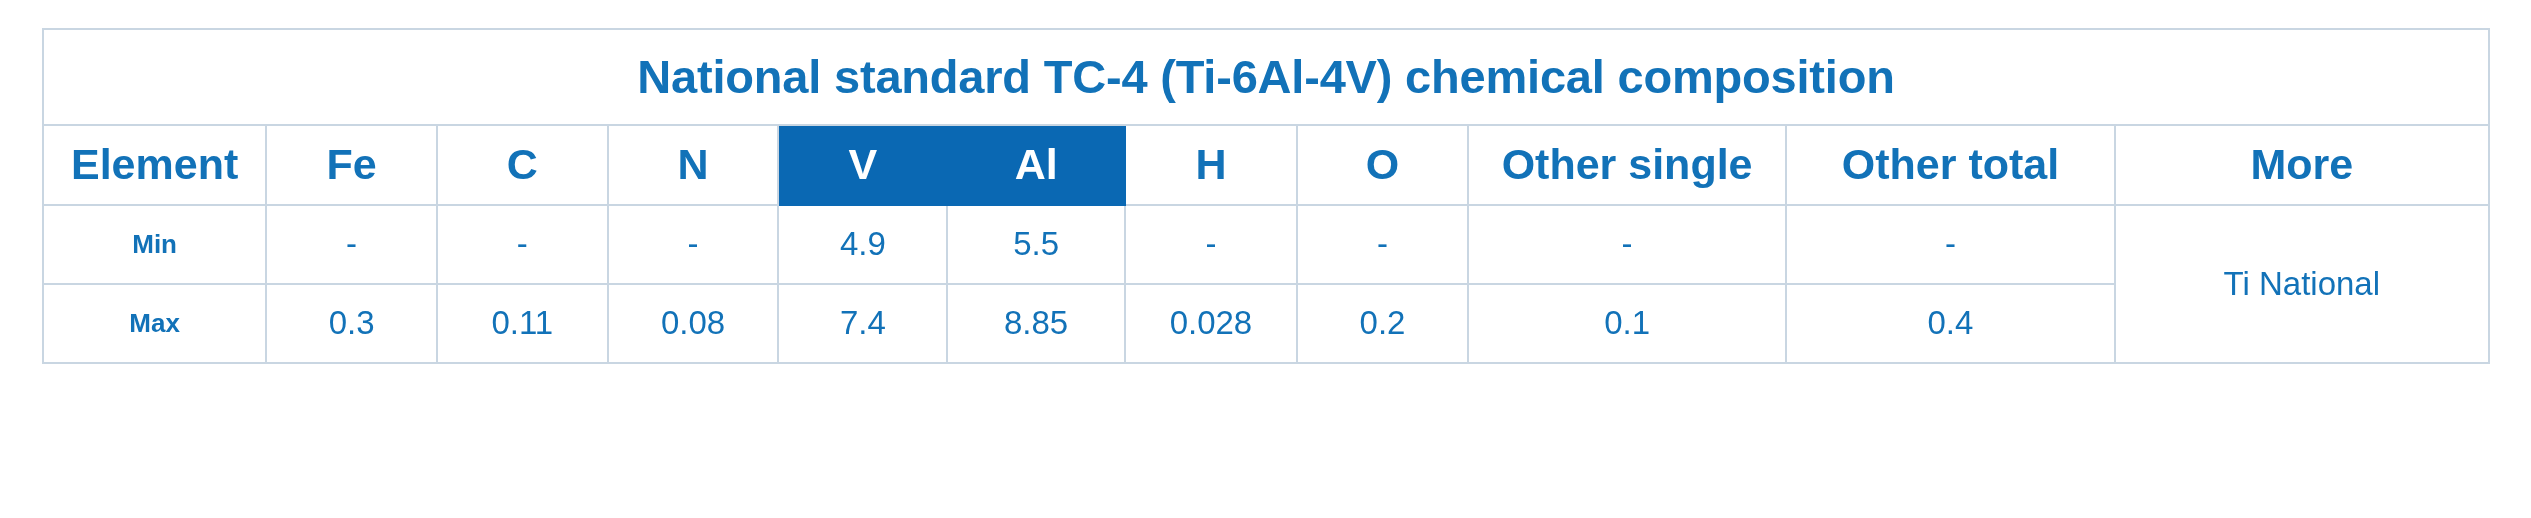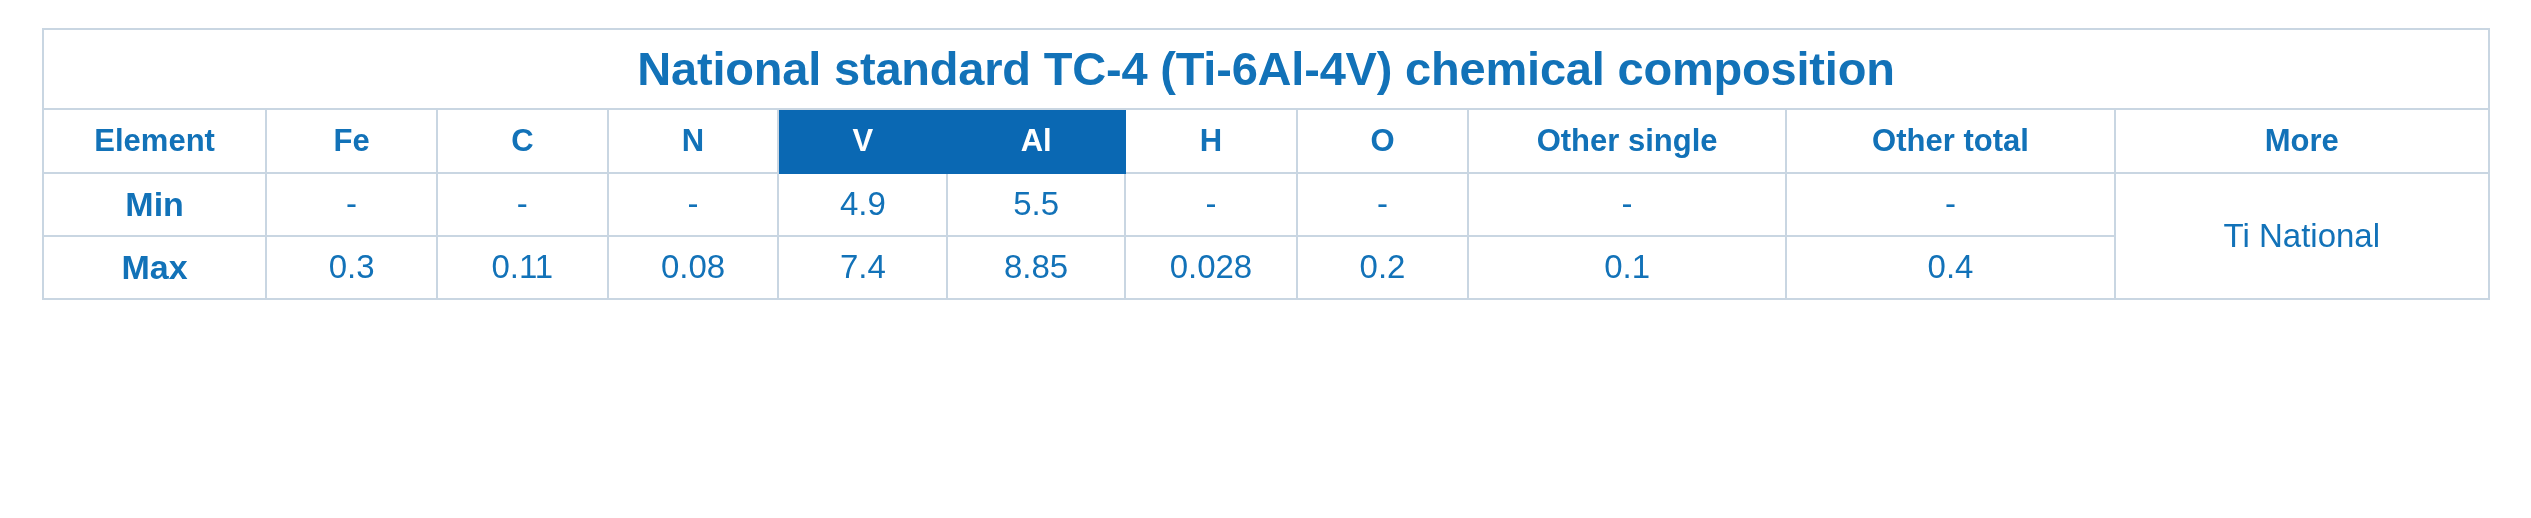--- a/index.html
+++ b/index.html
@@ -29,58 +29,58 @@
     background: #ffffff;
   }
 
   table.comp-table td,
   table.comp-table th {
     border: 2px solid #c9d6e2;
     text-align: center;
     vertical-align: middle;
     color: #1272b8;
     background: #ffffff;
-    padding: 0;
+    padding: 8px;
     line-height: 1.05;
   }
 
   
   .title-cell {
     height: 78px;
     font-size: 47px;
     font-weight: bold;
     color: #1272b8;
     letter-spacing: -0.2px;
     white-space: nowrap;
   }
 
   
   .head-row td {
     height: 62px;
-    font-size: 31px;
+    font-size: 43px;
     font-weight: bold;
     white-space: nowrap;
   }
 
   .head-row td.hl {
     background: #0a68b3;
     color: #ffffff;
     border-color: #0a68b3;
   }
 
   
   .data-row td {
     height: 61px;
     font-size: 33px;
     font-weight: normal;
   }
 
   .data-row td.rowlabel {
     font-weight: bold;
-    font-size: 34px;
+    font-size: 26px;
   }
 
   .data-row td.more-cell {
     font-size: 33px;
     font-weight: normal;
     white-space: nowrap;
   }
 
   
   col.c-element { width: 136px; }

